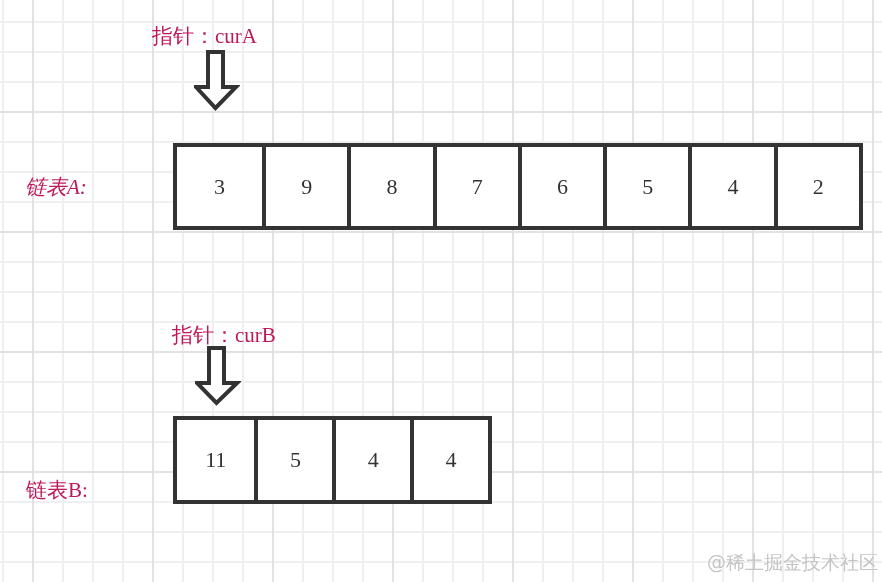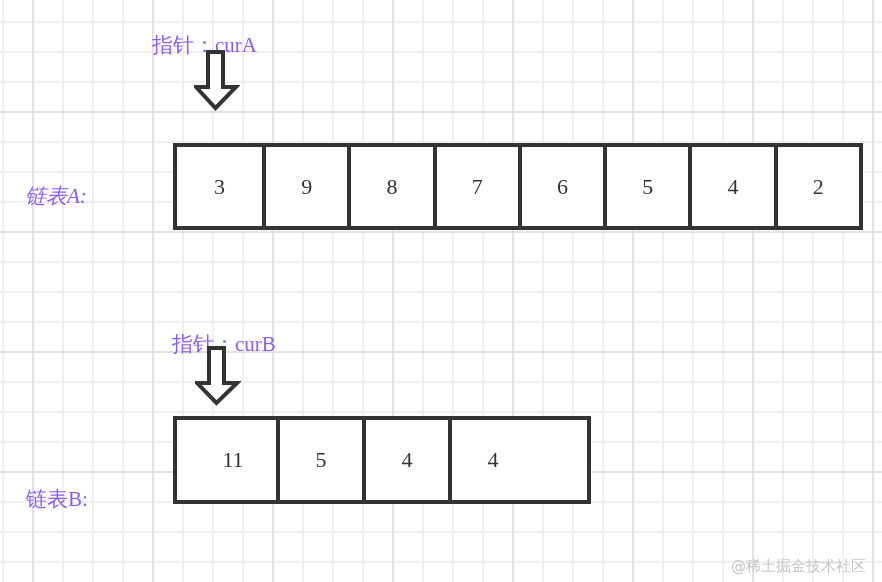--- a/index.html
+++ b/index.html
@@ -17,22 +17,21 @@
       background-size: 120px 120px, 120px 120px, 30px 30px, 30px 30px;
       background-position: 32px -9px, 32px -9px, 2px -9px, 2px -9px;
       font-family: "Liberation Serif", "DejaVu Serif", serif;
       color: #333333;
     }
     .label {
       position: absolute;
       font-size: 21px;
       line-height: 24px;
       white-space: nowrap;
-      color: #8b5cf6;
-      margin-top: 9px;
+      color: #be185d;
     }
     .list {
       position: absolute;
       display: flex;
       box-sizing: border-box;
       border: 4px solid #333333;
       background: #ffffff;
     }
     .cell {
       width: 86px;
@@ -40,24 +39,24 @@
       display: flex;
       align-items: center;
       justify-content: center;
       font-size: 22px;
       color: #333333;
     }
     .cell + .cell { border-left: 4px solid #333333; }
     .arrow { position: absolute; }
     .watermark {
       position: absolute;
-      right: 16px;
+      right: 4px;
       bottom: 6px;
       font-family: "DejaVu Sans", sans-serif;
-      font-size: 15px;
+      font-size: 19px;
       color: #c4c4c4;
       white-space: nowrap;
     }
   </style>
 </head>
 <body>
 
 <div class="label" style="left:152px; top:24px;">指针：curA</div>
 <svg class="arrow" style="left:194px; top:50px;" width="46" height="62" viewBox="0 0 46 62">
   <path d="M14 2 H29 V37 H42 L21.5 58 L2 37 H14 Z" fill="#ffffff" stroke="#333333" stroke-width="4" stroke-linejoin="miter"></path>
@@ -74,20 +73,20 @@
   <div class="cell">4</div>
   <div class="cell">2</div>
 </div>
 
 <div class="label" style="left:152px; top:323px;padding-left:20px;">指针：curB</div>
 <svg class="arrow" style="left:195px; top:346px;" width="46" height="62" viewBox="0 0 46 62">
   <path d="M14 2 H29 V37 H42 L21.5 57 L2 37 H14 Z" fill="#ffffff" stroke="#333333" stroke-width="4" stroke-linejoin="miter"></path>
 </svg>
 
 <div class="label" style="left:26px; top:478px;">链表B:</div>
-<div class="list" style="left:173px; top:416px; width:418px; height:88px;padding-left:13px;">
+<div class="list" style="left:173px; top:416px; width:319px; height:88px;">
   <div class="cell">11</div>
   <div class="cell">5</div>
   <div class="cell">4</div>
   <div class="cell">4</div>
 </div>
 
 <div class="watermark">@稀土掘金技术社区</div>
 
 </body></html>

